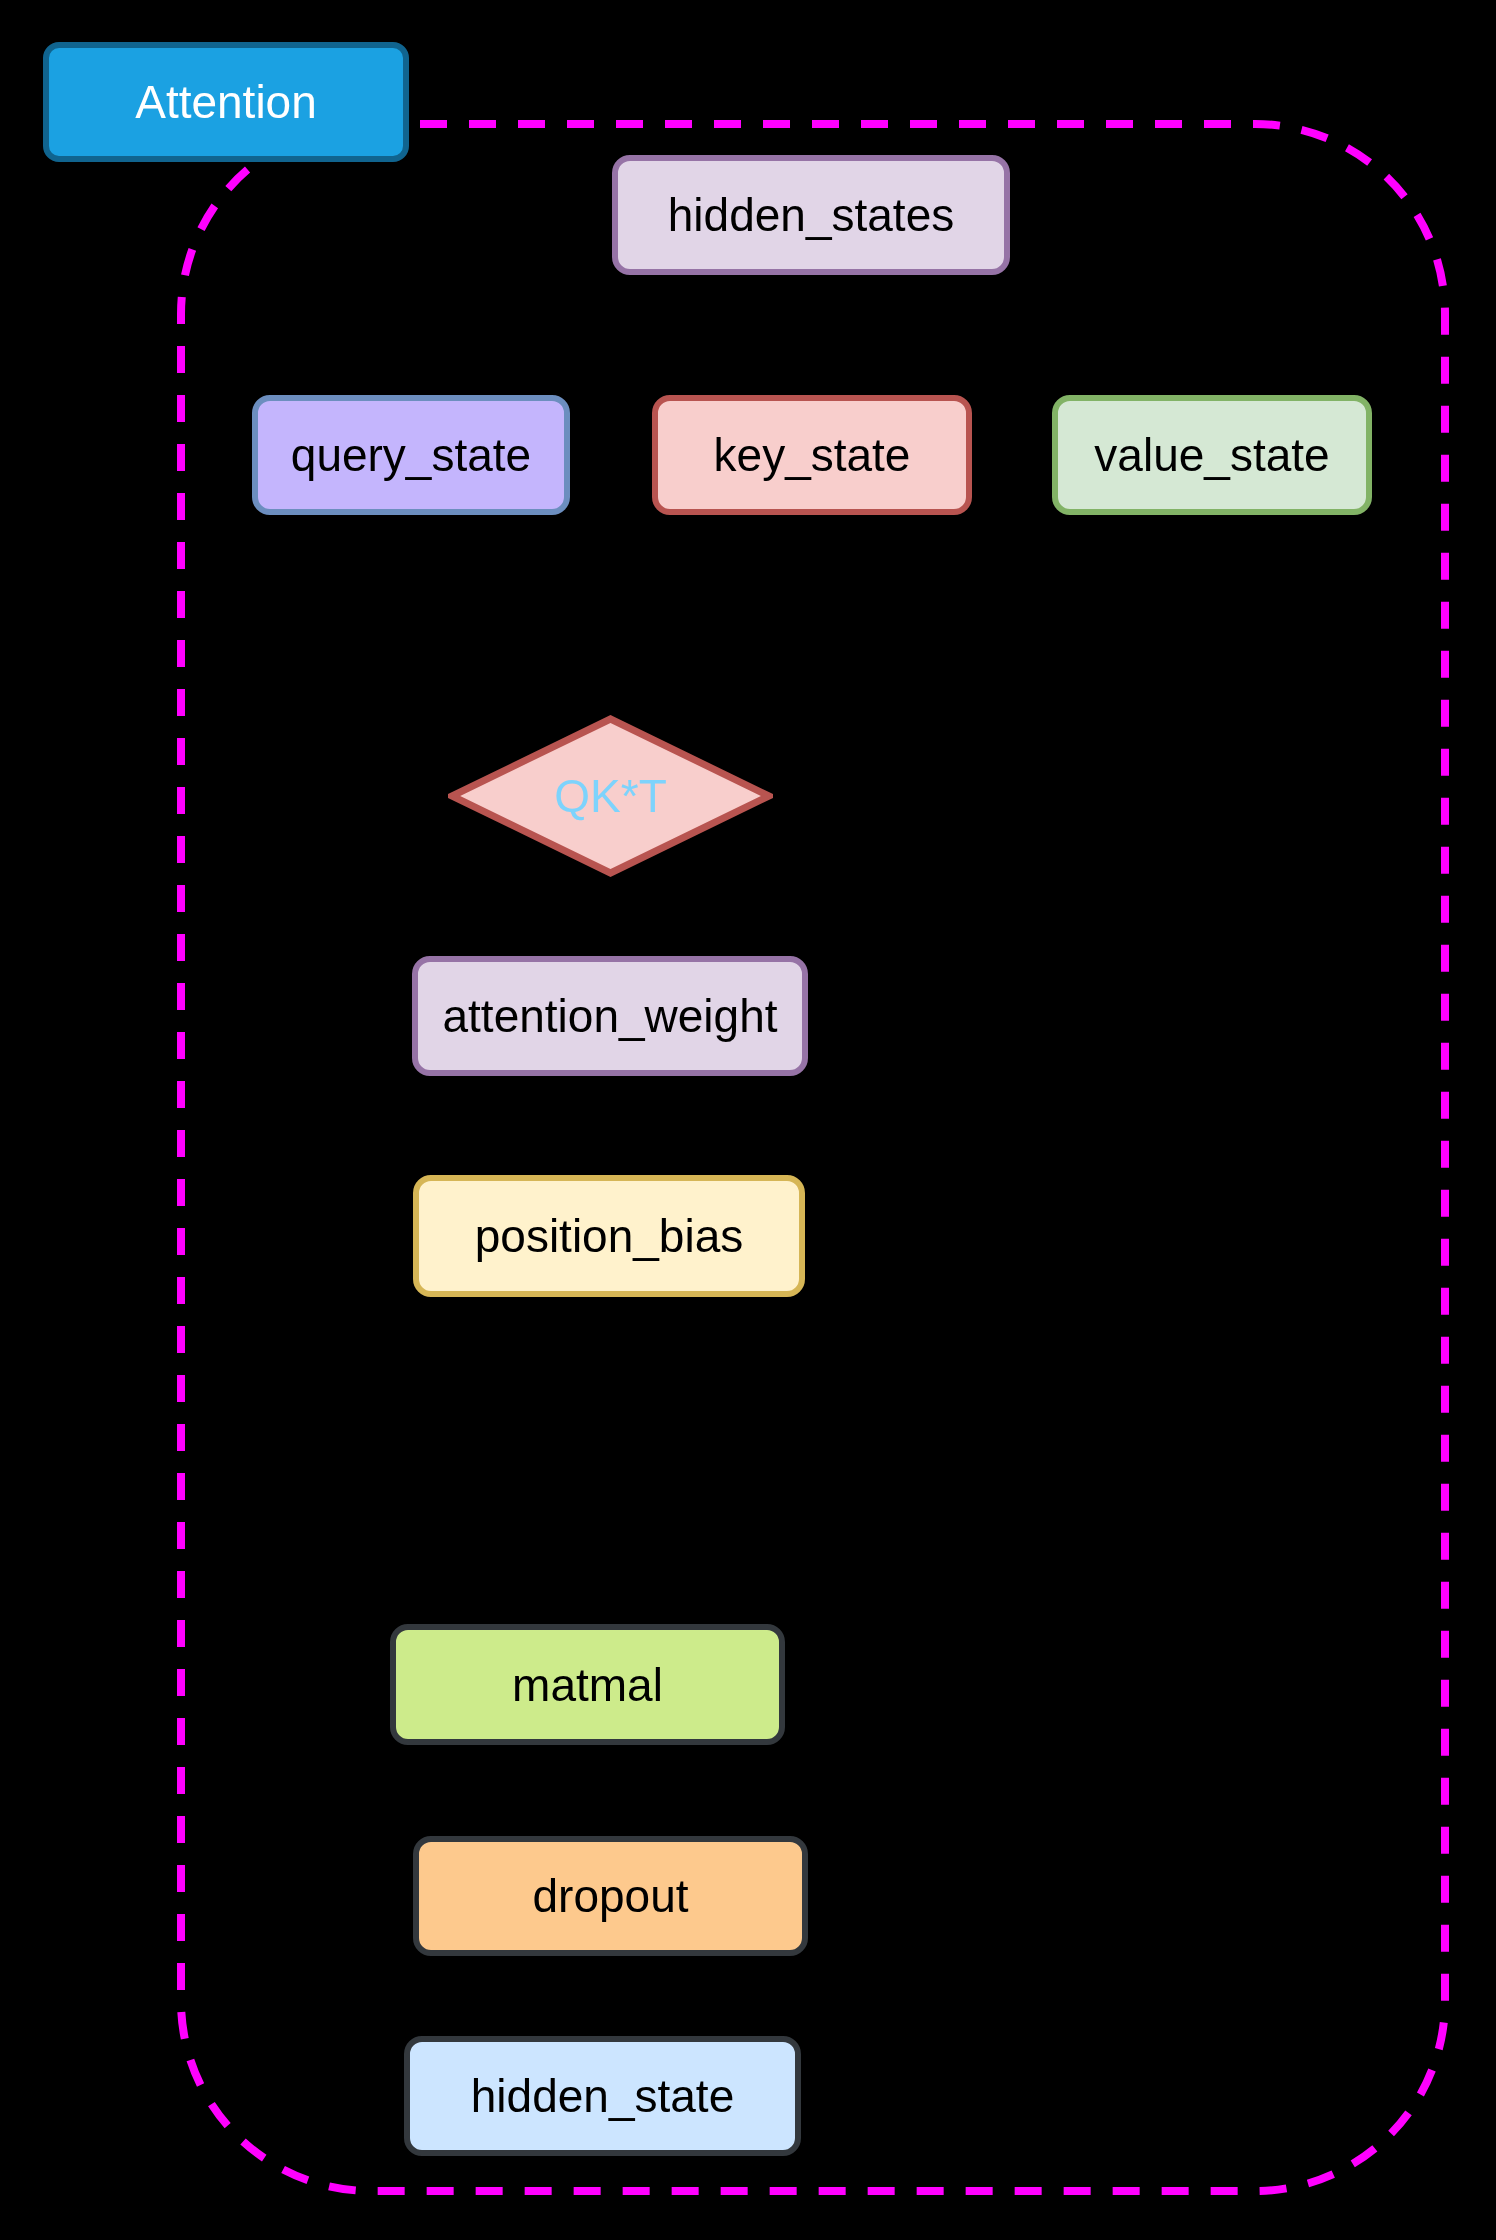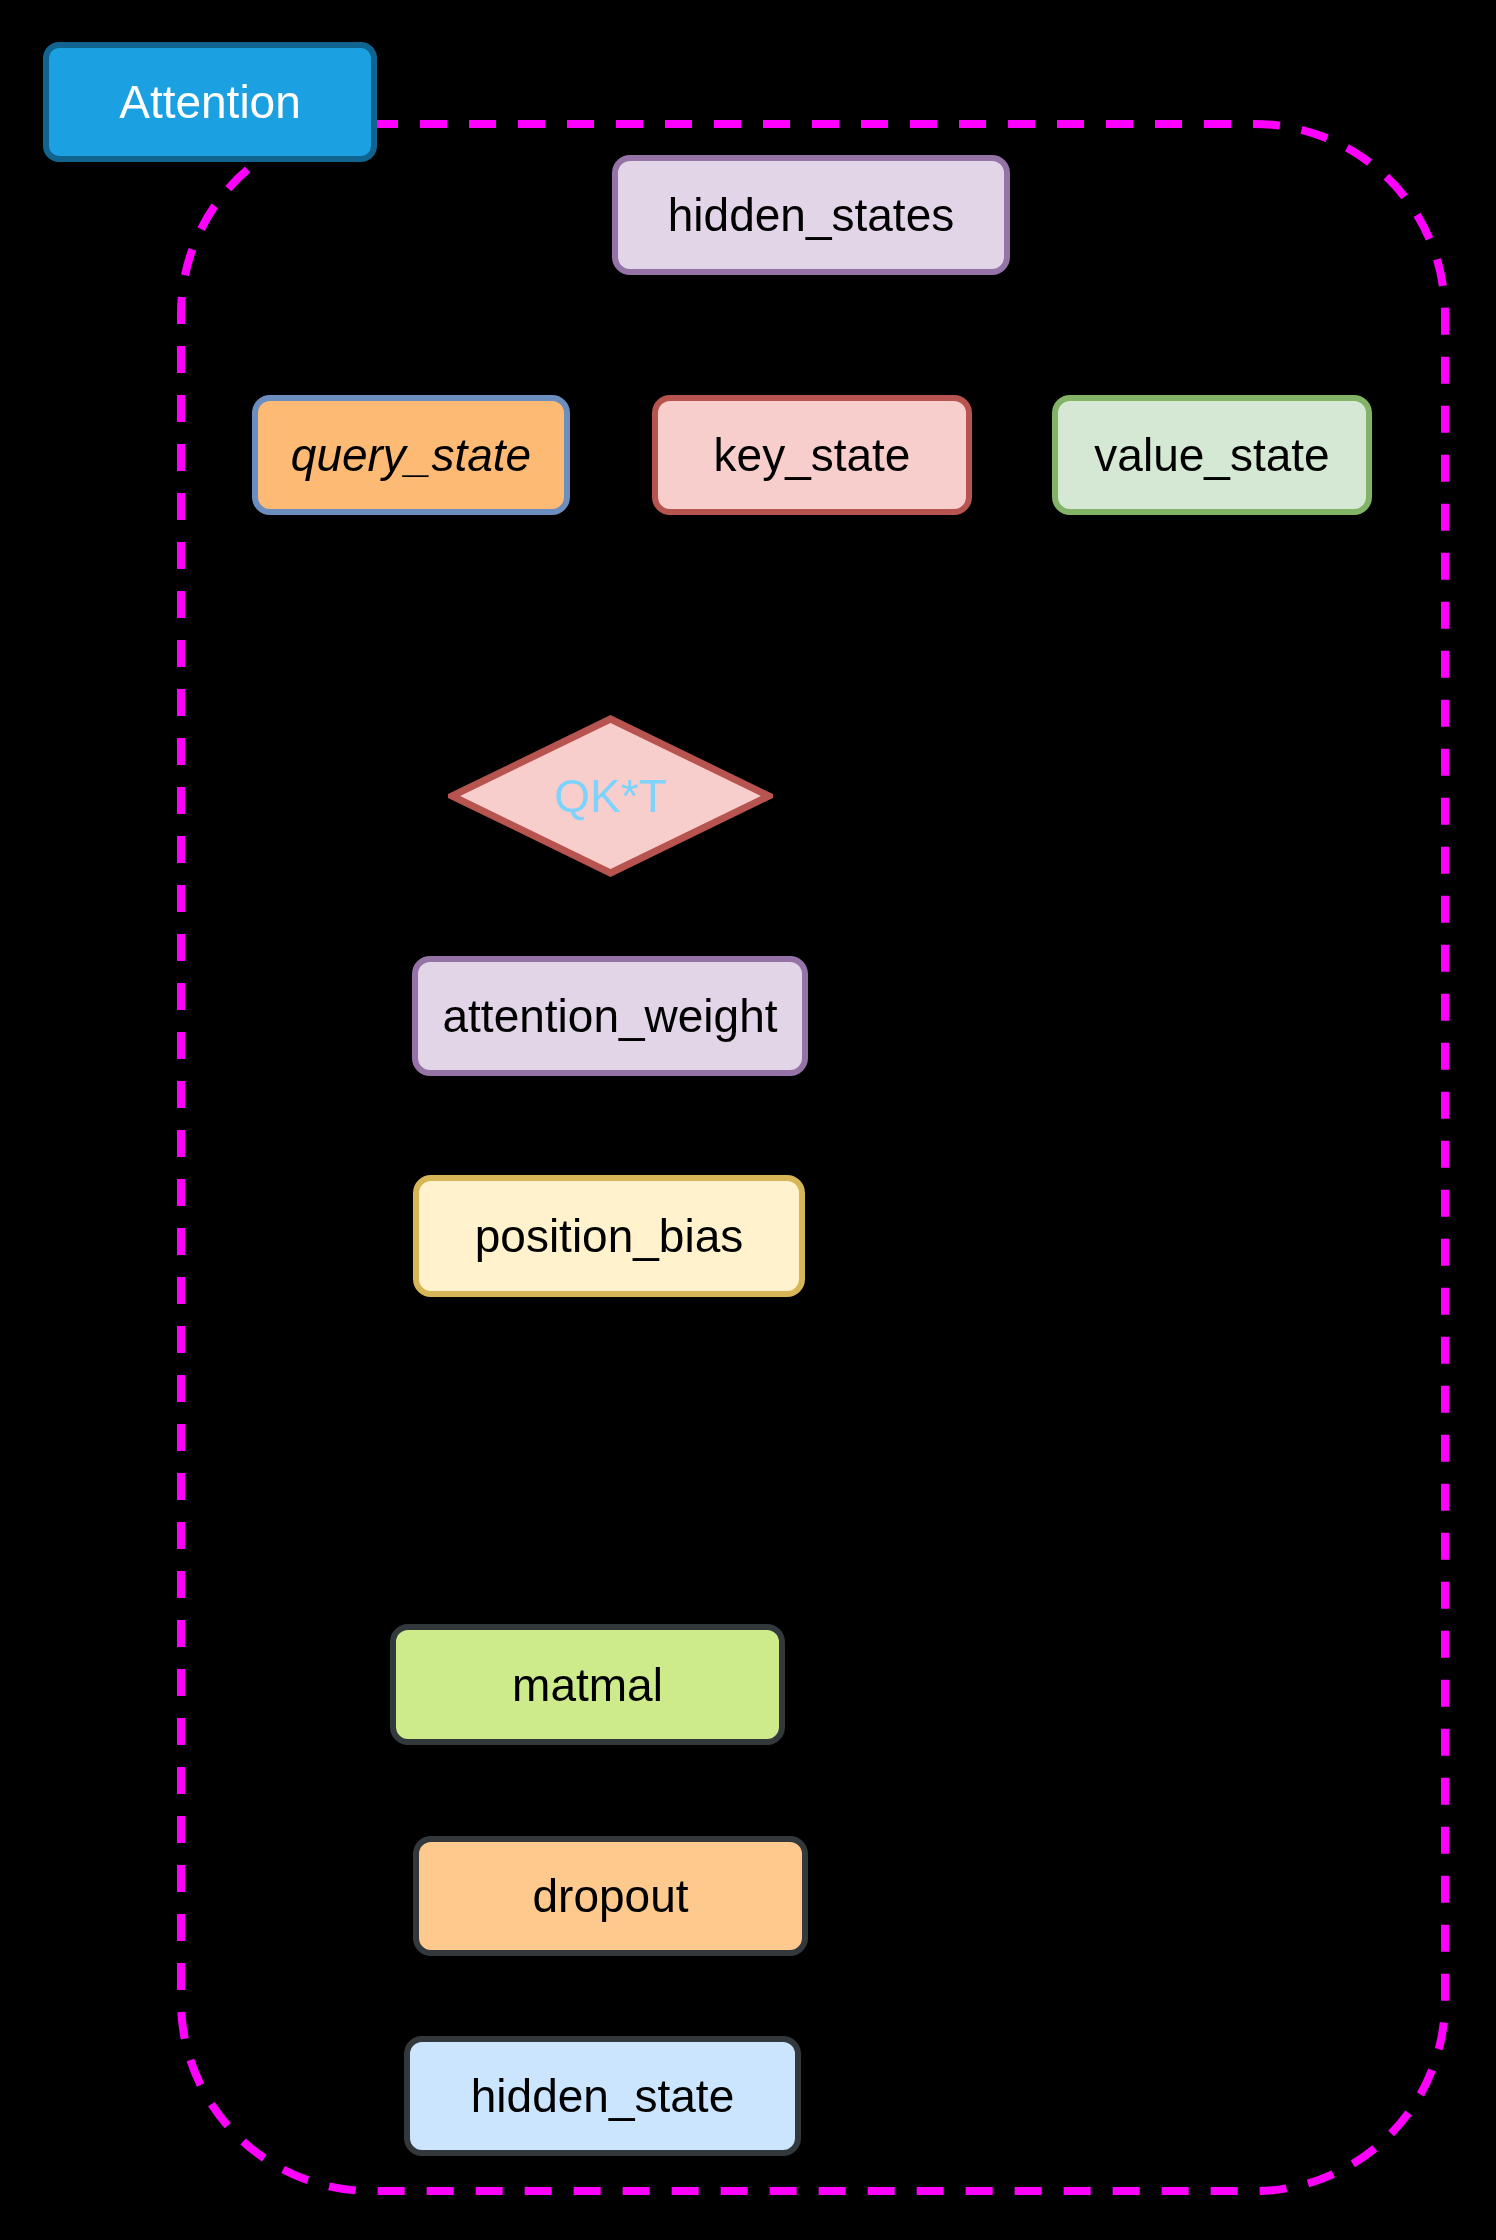--- a/index.html
+++ b/index.html
@@ -72,29 +72,29 @@
 <body>
 
 <div class="canvas" style="background-color: rgb(0, 0, 0);">
 
   <div class="container-border" style="left:177px; top:120px; width:1272px; height:2075px;">
     <svg width="1272" height="2075" viewBox="0 0 1272 2075">
       <rect x="4" y="4" width="1264" height="2067" rx="190" ry="190" fill="none" stroke-width="8" stroke-dasharray="27 22" stroke="#ff00ff"></rect>
     </svg>
   </div>
 
-  <div class="attention-tab" style="left: 43px; top: 42px; width: 334px; height: 120px; background-color: rgb(27, 161, 226); border-color: rgb(16, 100, 143); color: rgb(255, 255, 255);">
+  <div class="attention-tab" style="left: 43px; top: 42px; width: 366px; height: 120px; background-color: rgb(27, 161, 226); border-color: rgb(16, 100, 143); color: rgb(255, 255, 255);">
     <span class="node-label">Attention</span>
   </div>
 
   <div class="node" style="left: 612px; top: 155px; width: 398px; height: 120px; background-color: rgb(225, 213, 231); border-color: rgb(150, 115, 166);">
     <span class="node-label">hidden_states</span>
   </div>
 
-  <div class="node" style="left: 252px; top: 395px; width: 318px; height: 120px; background-color: #fdba74; border-color: rgb(108, 142, 191); font-style: italic;">
+  <div class="node" style="left: 252px; top: 395px; width: 318px; height: 120px; background-color: #c4b5fd; border-color: rgb(108, 142, 191);">
     <span class="node-label">query_state</span>
   </div>
 
   <div class="node" style="left: 652px; top: 395px; width: 320px; height: 120px; background-color: rgb(248, 206, 204); border-color: rgb(184, 84, 80);">
     <span class="node-label">key_state</span>
   </div>
 
   <div class="node" style="left: 1052px; top: 395px; width: 320px; height: 120px; background-color: rgb(213, 232, 212); border-color: rgb(130, 179, 102);">
     <span class="node-label">value_state</span>
   </div>

